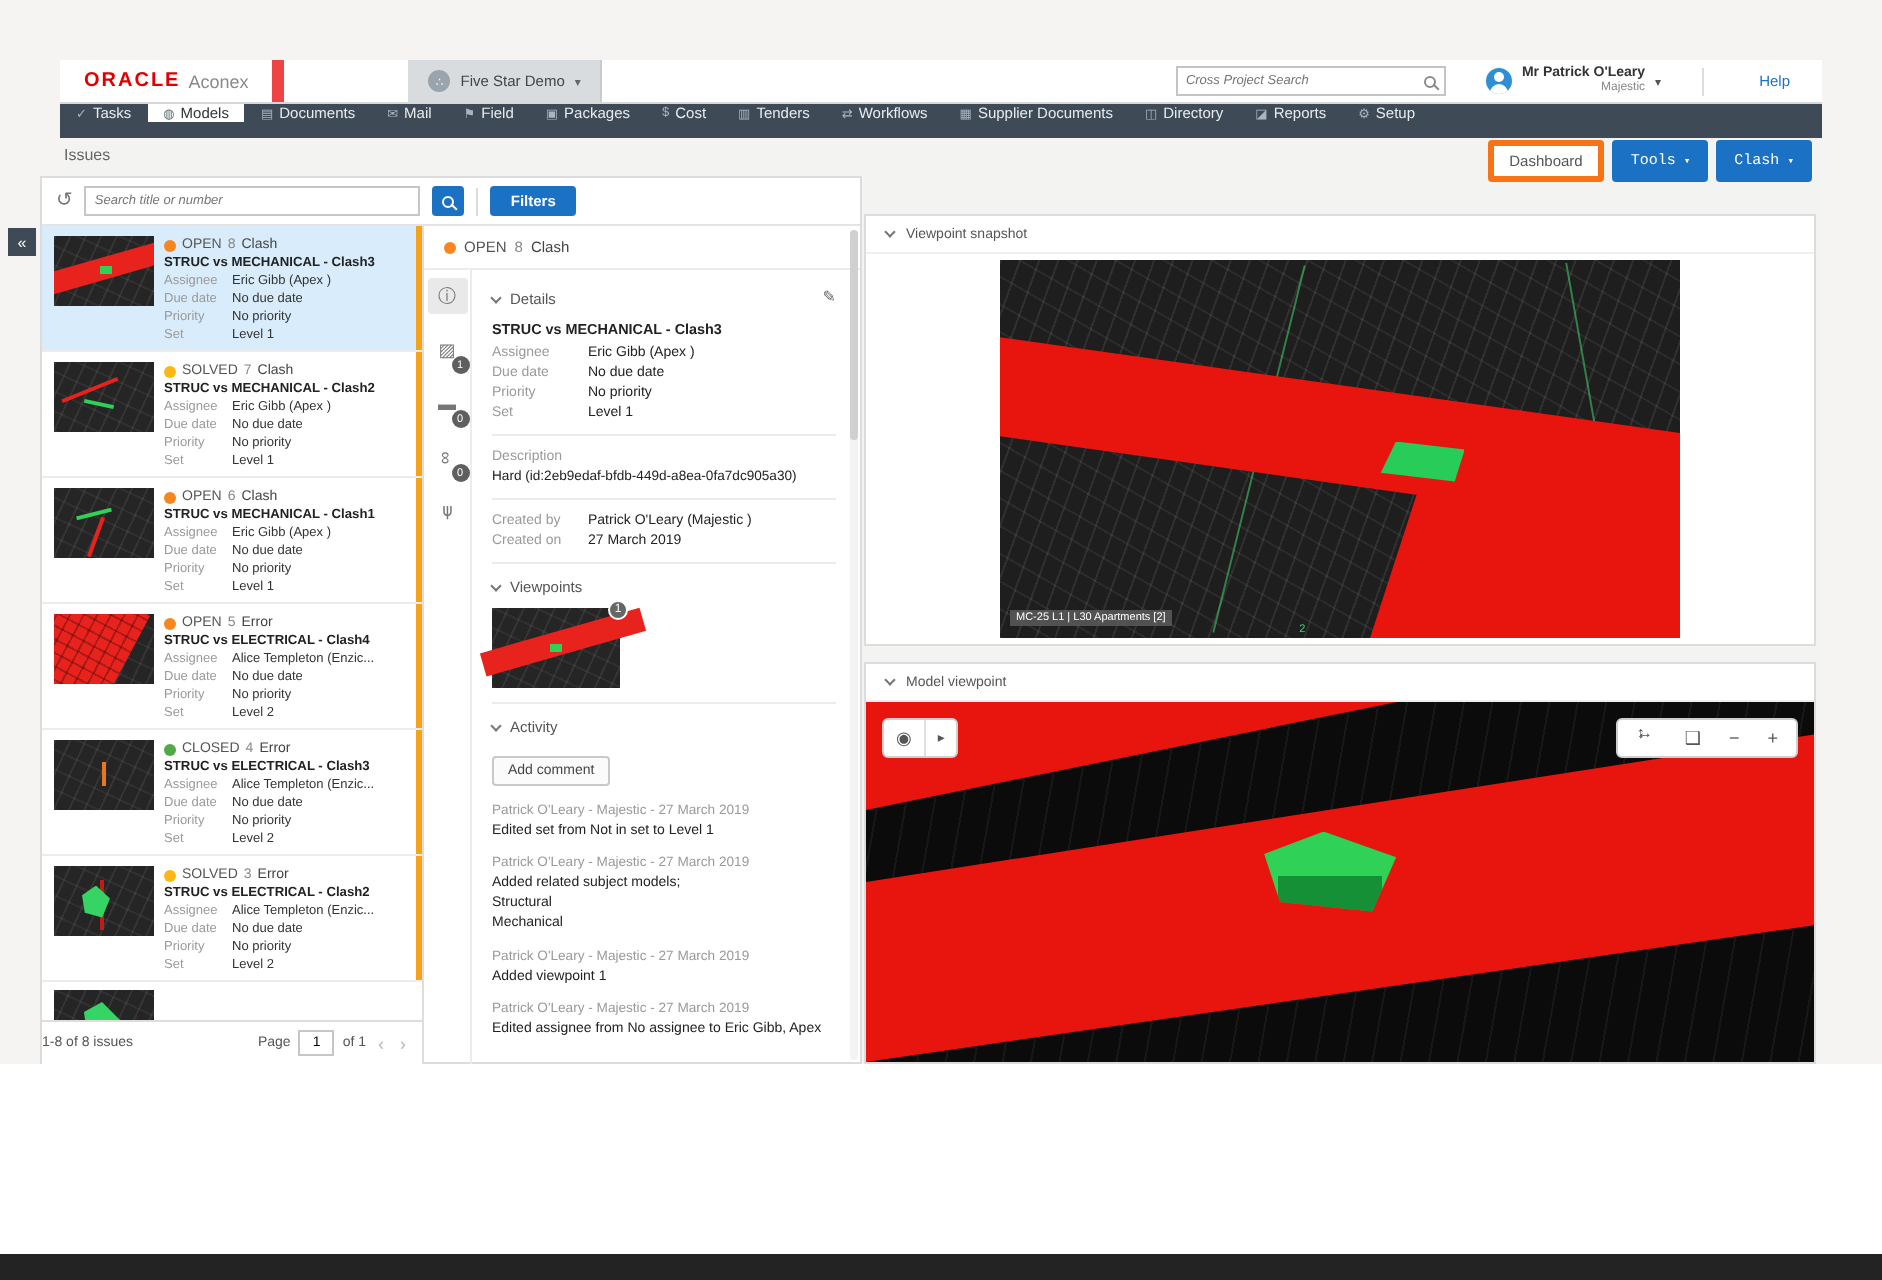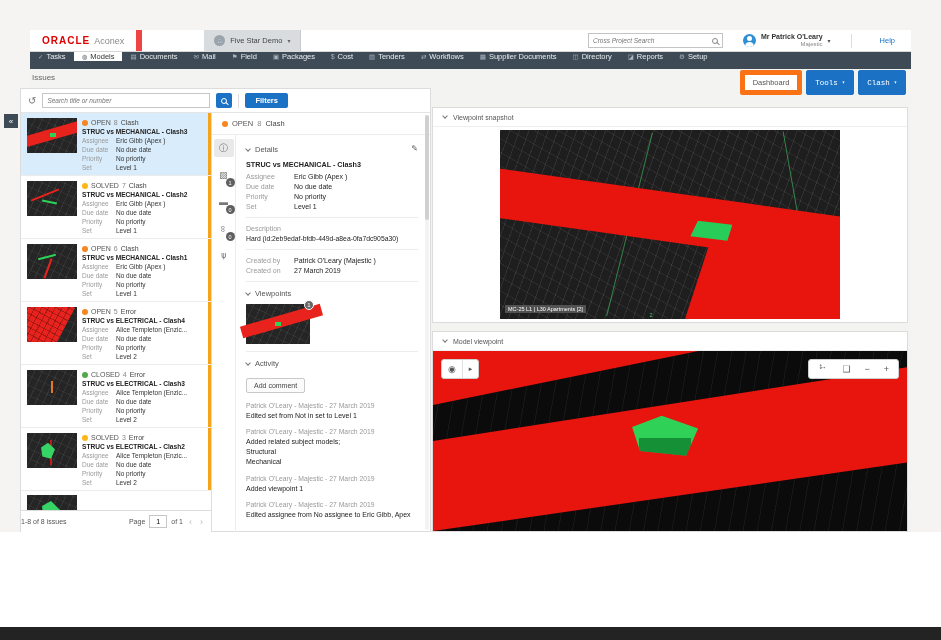--- a/index.html
+++ b/index.html
@@ -38,21 +38,21 @@
   .nav-item.active .nicon { color:#5b6770; }
 
   
   .content-bg { position:absolute; left:30px; top:69px; width:881px; height:463px; background:#f3f3f2; }
   .lower-white { position:absolute; left:0; top:532px; width:941px; height:95px; background:#fff; }
   .bottom-bar { position:absolute; left:0; top:627px; width:941px; height:13px; background:#232323; }
 
   .page-label { position:absolute; left:32px; top:73px; font-size:8px; color:#666; }
   .top-actions { position:absolute; right:35px; top:70px; display:flex; gap:4px; }
   .btn { font-size:7.5px; border-radius:2px; padding:3px 8px; display:flex; align-items:center; gap:4px; }
-  .btn-light { background:#fff; border:5px solid #f97316; color:#555; }
+  .btn-light { background:#fff; border:3px solid #f97316; color:#555; }
   .btn-blue { background:#1b72c4; border:1px solid #1b72c4; color:#fff;font-family:Liberation Mono, monospace; }
   .btn .dd { font-size:5.5px; }
 
   .collapse-btn { position:absolute; left:4px; top:114px; width:14px; height:14px; background:#3e4a55; color:#fff; font-size:8px; display:flex; align-items:center; justify-content:center; }
 
   
   .left-region { position:absolute; left:20px; top:88px; width:411px; height:444px; background:#fff; border:1px solid #dcdcdc; }
   .list-toolbar { height:24px; border-bottom:1px solid #e4e4e4; display:flex; align-items:center; padding:0 7px; gap:6px; }
   .refresh { color:#777; font-size:10px; line-height:1; }
   .search-box { flex:0 0 auto; width:168px; height:15px; border:1px solid #c6c6c6; display:flex; align-items:center; padding:0 4px; }

